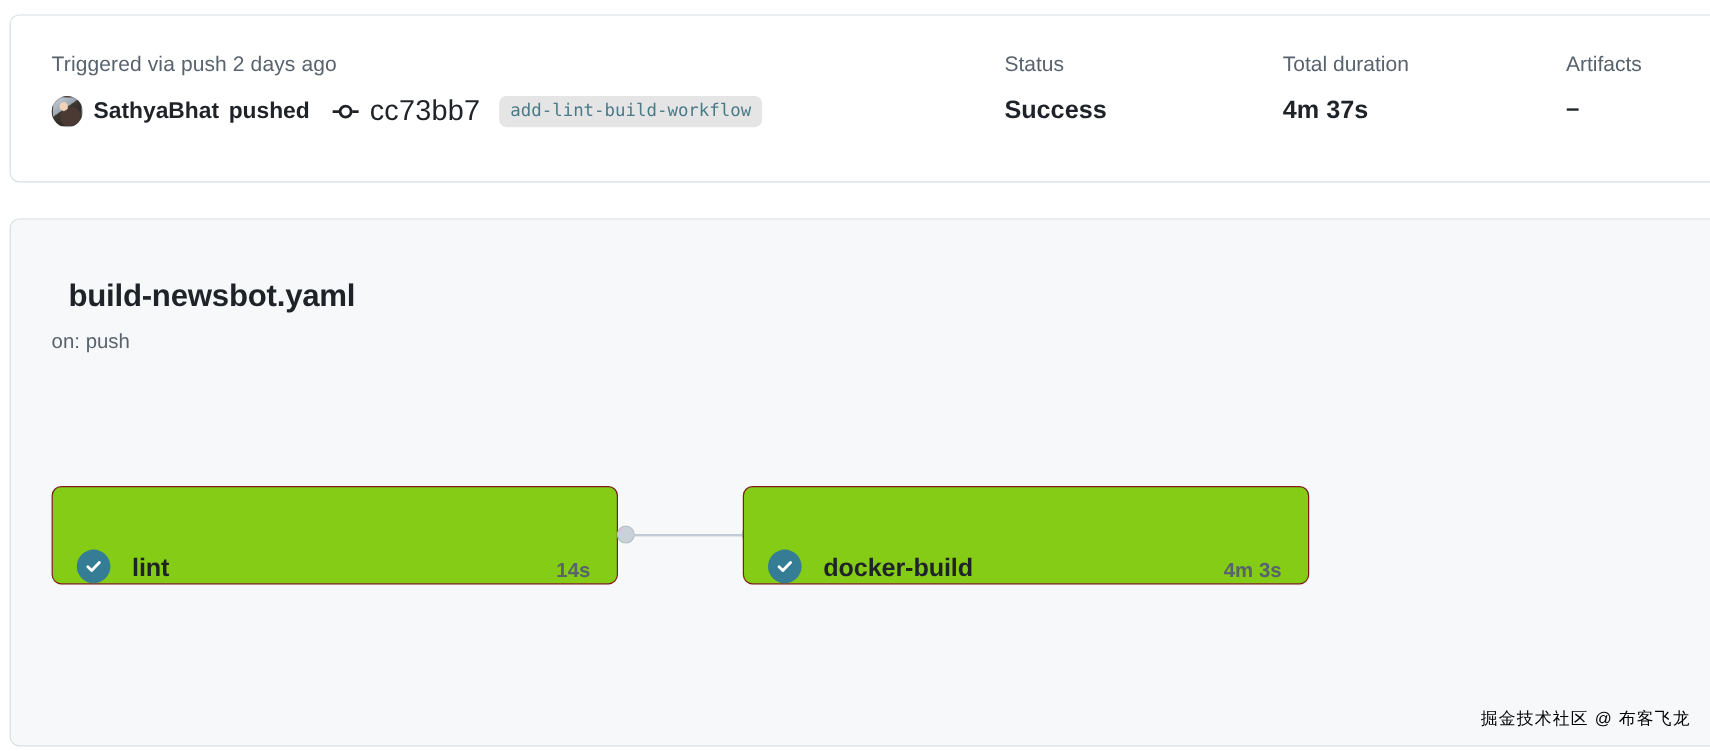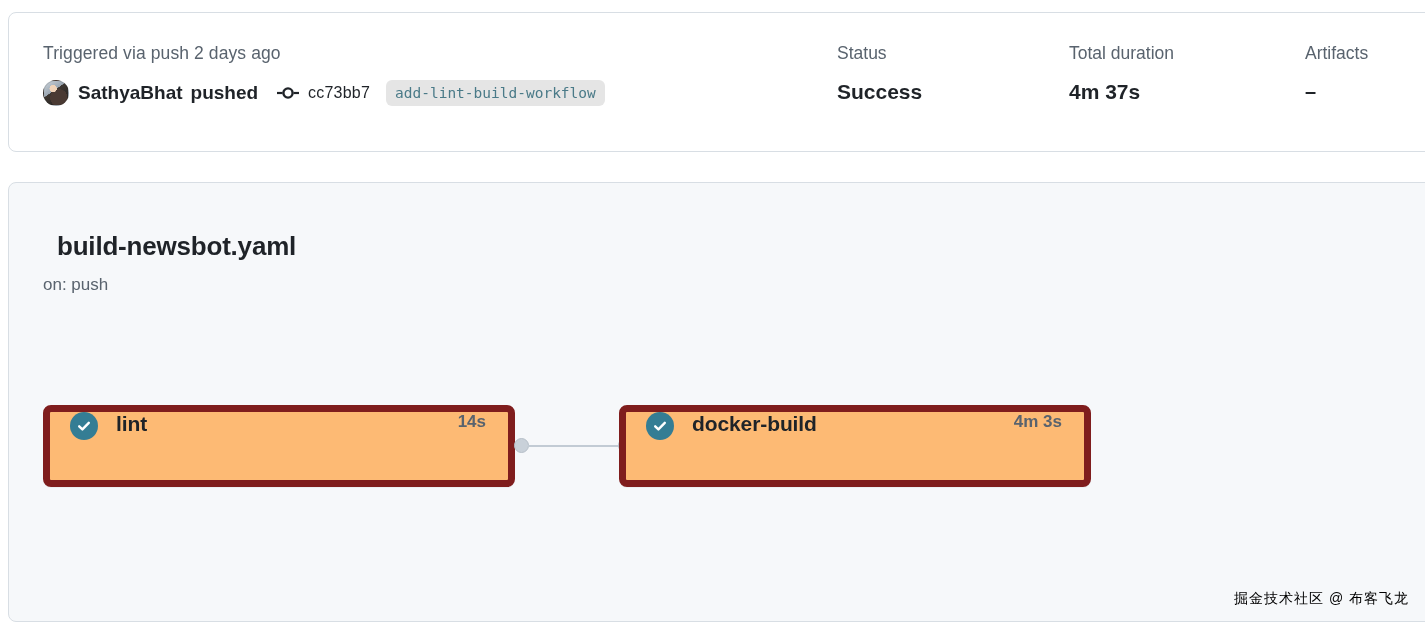--- a/index.html
+++ b/index.html
@@ -78,21 +78,21 @@
     margin-left: 8px;
   }
   .commit-icon {
     margin-left: 19px;
     display: inline-flex;
     align-items: center;
     color: #1f2328;
     flex: 0 0 auto;
   }
   .commit-sha {
-    font-size: 16px;
+    font-size: 24px;
     color: #1f2328;
     margin-left: 9px;
     letter-spacing: 0.2px;
   }
   .branch-badge {
     margin-left: 16px;
     display: inline-flex;
     align-items: center;
     height: 26px;
     padding: 0 9px;
@@ -157,25 +157,25 @@
     top: 92px;
     font-size: 17px;
     color: #59636e;
   }
 
   
   .node {
     position: absolute;
     box-sizing: border-box;
     height: 82px;
-    background: #fdba74;
-    border: 7px solid #7f1d1d;
+    background: #84cc16;
+    border: 1px solid #7f1d1d;
     border-radius: 8px;
     display: flex;
-    align-items: flex-start;
+    align-items: flex-end;
     padding: 0 22px 0 20px;
     box-shadow: 0 1px 0 rgba(27,31,36,0.04);
   }
   #node-lint         { left: 34px;  top: 222px; width: 472px; }
   #node-docker-build { left: 610px; top: 222px; width: 472px; }
 
   .status-icon {
     width: 28px;
     height: 28px;
     border-radius: 50%;

